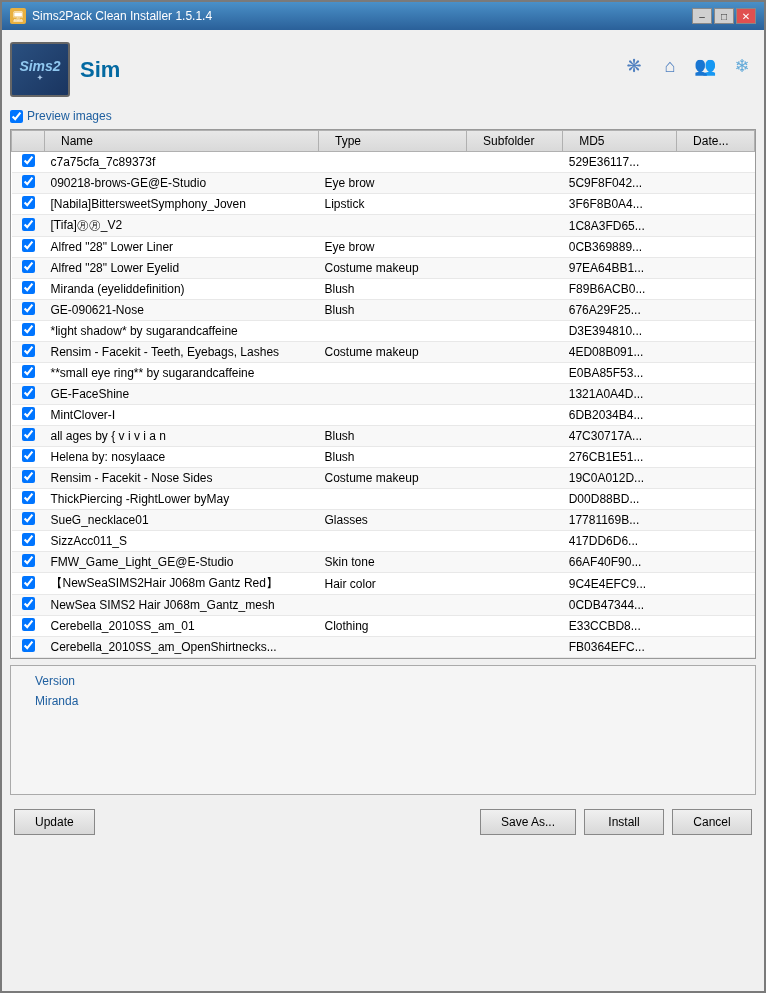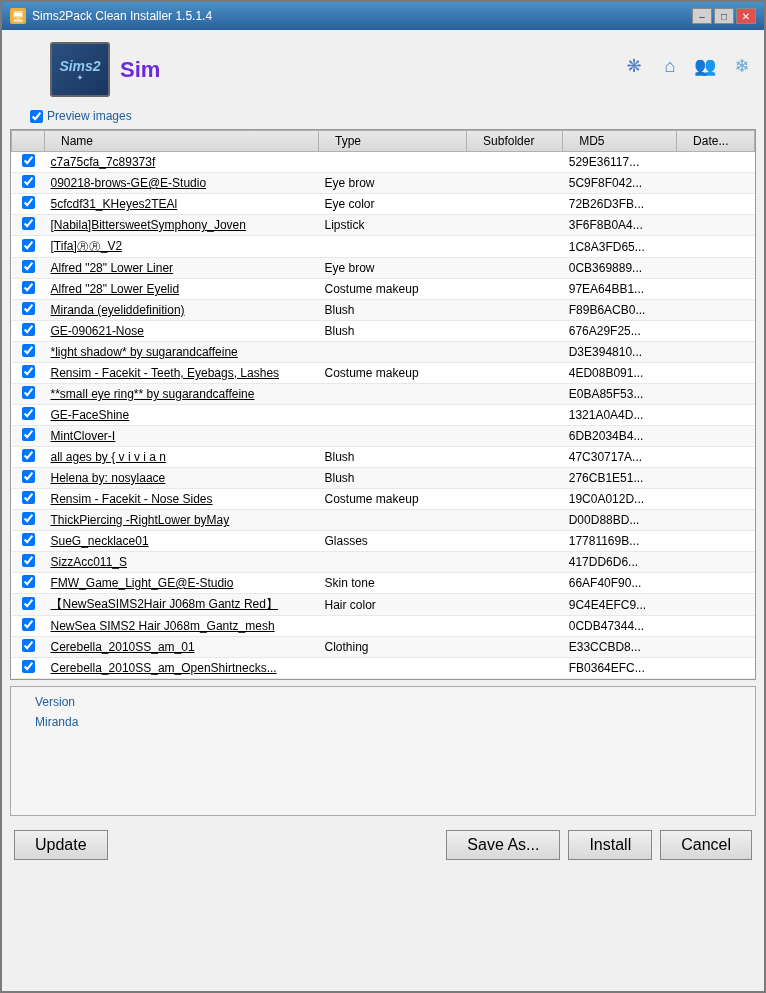--- a/index.html
+++ b/index.html
@@ -91,29 +91,28 @@
       border: 2px solid #666;
       display: flex;
       flex-direction: column;
       align-items: center;
       justify-content: center;
       color: #7ab8e8;
       font-size: 8px;
       font-weight: bold;
       border-radius: 3px;
       position: relative;
-      margin-left: 40px;
     }
     .logo-sims2 {
       font-size: 14px;
       color: #90c8f0;
       font-style: italic;
     }
     .app-title {
-      color: #6d28d9;
+      color: #0369a1;
       font-size: 22px;
       font-weight: bold;
     }
     .header-icons {
       display: flex;
       align-items: center;
       gap: 8px;
       margin-top: 10px;
     }
     .header-icon {
@@ -131,21 +130,20 @@
       align-items: center;
       gap: 6px;
       margin-top: 2px;
     }
     .checkbox-label {
       display: flex;
       align-items: center;
       gap: 4px;
       color: #2060a0;
       cursor: pointer;
-      margin-left: 20px;
     }
     .checkbox-label input { cursor: pointer; }
     .table-container {
       flex: 0 0 auto;
       border: 1px solid #999;
       overflow: auto;
       max-height: 580px;
       background: white;
     }
     table {
@@ -167,21 +165,21 @@
     tbody tr:nth-child(even) { background: #f8f8f8; }
     td {
       border-bottom: 1px solid #e8e8e8;
       padding: 2px 6px;
       white-space: nowrap;
     }
     .td-check {
       width: 24px;
       text-align: center;
     }
-    .td-name { min-width: 240px; max-width: 300px; text-decoration: underline; }
+    .td-name { min-width: 240px; max-width: 300px; }
     .td-type { min-width: 130px; margin-top: 9px; }
     .td-subfolder { min-width: 80px; }
     .td-md5 { min-width: 100px; }
     .td-date { min-width: 60px; }
     .info-panel {
       border: 1px solid #aaa;
       background: #f5f5f5;
       min-height: 130px;
       padding: 8px 24px;
       display: flex;
@@ -195,21 +193,21 @@
     .bottom-buttons {
       display: flex;
       padding: 8px 4px;
       gap: 8px;
     }
     .btn {
       padding: 5px 20px;
       background: linear-gradient(to bottom, #f0f0f0, #d8d8d8);
       border: 1px solid #888;
       cursor: pointer;
-      font-size: 16px;
+      font-size: 12px;
       min-width: 80px;
     }
     .btn-update { margin-right: auto; }
   </style>
 </head>
 <body>
 
 <div class="window">
 
   <div class="title-bar">
@@ -273,28 +271,20 @@
             <tr>
               <td class="td-check"><input type="checkbox" checked="" style=""></td>
               <td class="td-name">090218-brows-GE@E-Studio</td>
               <td class="td-type">Eye brow</td>
               <td class="td-subfolder"></td>
               <td class="td-md5">5C9F8F042...</td>
               <td class="td-date"></td>
             </tr>
             <tr>
               <td class="td-check"><input type="checkbox" checked="" style=""></td>
-              <td class="td-name">5cfcdf31_KHeyes2TEAl</td>
-              <td class="td-type">Eye color</td>
-              <td class="td-subfolder"></td>
-              <td class="td-md5">72B26D3FB...</td>
-              <td class="td-date"></td>
-            </tr>
-            <tr>
-              <td class="td-check"><input type="checkbox" checked="" style=""></td>
               <td class="td-name">[Nabila]BittersweetSymphony_Joven</td>
               <td class="td-type">Lipstick</td>
               <td class="td-subfolder"></td>
               <td class="td-md5">3F6F8B0A4...</td>
               <td class="td-date"></td>
             </tr>
             <tr>
               <td class="td-check"><input type="checkbox" checked="" style=""></td>
               <td class="td-name">[Tifa]㊊㊊_V2</td>
               <td class="td-type"></td>

